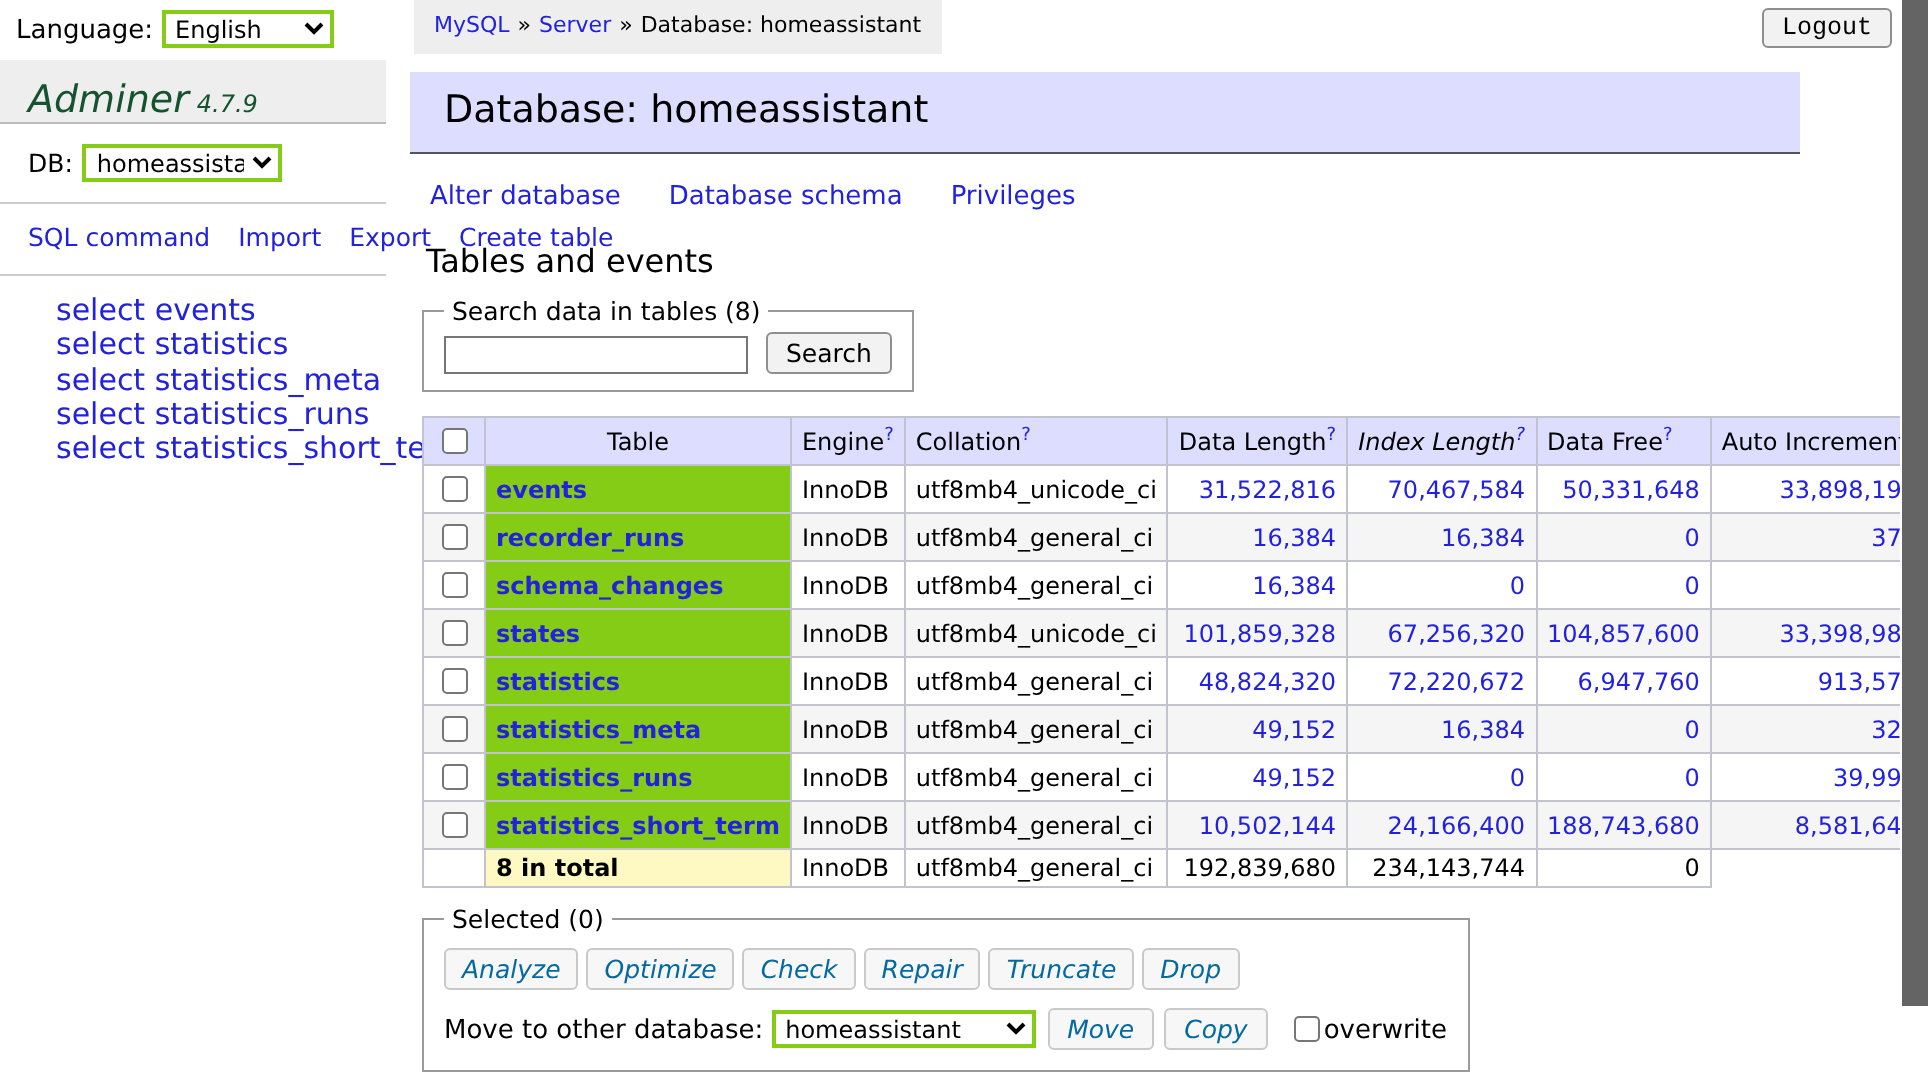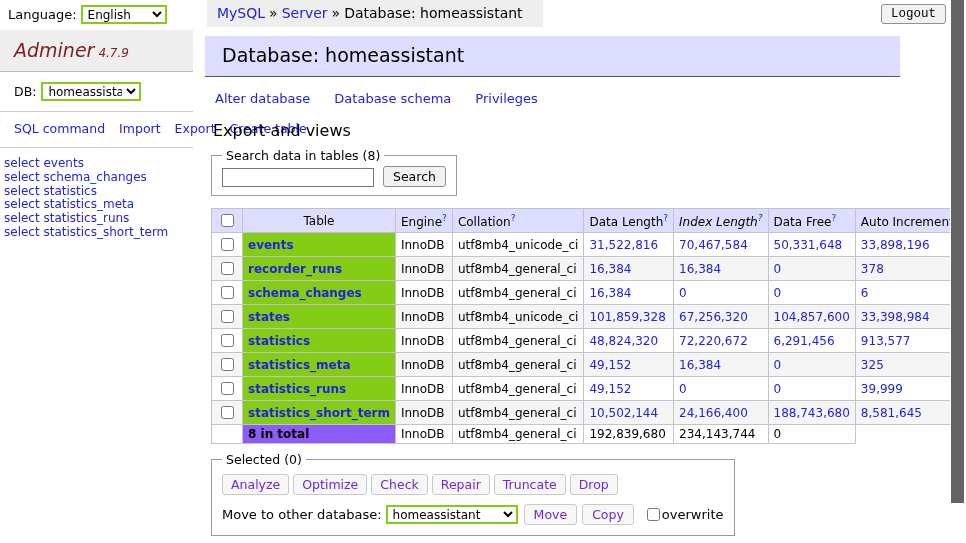--- a/index.html
+++ b/index.html
@@ -16,44 +16,44 @@
   #lang label { margin-right:4px; }
   select {
     font-family:inherit; font-size:12px; background:#fff;
     border:2px solid #84cc16; height:19px; padding:0 1px;
   }
   #lang select { width:86px; }
 
   
   #menu { position:absolute; top:30px; left:0; width:193px; }
   #menu h1 {
-    margin:0; padding:9px 14px 10px; background:#eee; border-bottom:1px solid #bbb;
-    font-size:19px; font-weight:normal; font-style:italic; color:#7f1d1d;
+    margin:0; padding:9px 14px 0; background:#eee; border-bottom:1px solid #bbb;
+    font-size:19px; font-weight:normal; font-style:italic; color:#14532d;
   }
   #menu h1 .version { font-size:12px; margin-left:4px; }
   .menu-block { padding:10px 14px; border-bottom:1px solid #ccc; font-size:12.5px; }
   #db-row label { margin-right:5px; }
   #db-row select { width:100px; }
   #sidebar-actions { line-height:1.18; }
   #sidebar-actions a { margin-right:14px; white-space:nowrap; }
-  #tables-list { padding:9px 4px; font-size:12px; line-height:1.16; border-bottom:none; }
+  #tables-list { padding:9px 28px; font-size:15px; line-height:1.16; border-bottom:none; }
   #tables-list a { display:block; white-space:nowrap; }
 
   
   #breadcrumb {
     position:absolute; top:0; left:207px; height:27px; background:#eee;
-    padding:0 20px 0 10px; line-height:26px; white-space:nowrap; font-size:14px;
+    padding:0 10px 0 10px; line-height:26px; white-space:nowrap; font-size:11px;
   }
   #breadcrumb .sep { color:#000; margin:0 4px; }
   button {
     font-family:inherit; font-size:12.5px; color:#000;
     background:#f2f2f2; border:1px solid #8f8f8f; border-radius:3px;
     padding:2px 9px; cursor:pointer;
   }
-  button:disabled { color:#6d28d9; border-color:#c9c9c9; background:#f7f7f7; cursor:default; }
+  button:disabled { color:#0369a1; border-color:#c9c9c9; background:#f7f7f7; cursor:default;font-style:italic; }
   #logout-btn { position:absolute; top:4px; right:20px;font-family:Liberation Mono, monospace; }
 
   
   #content { position:absolute; left:205px; top:36px; width:695px; }
   #page-title {
     margin:0; padding:8px 17px 10px; background:#ddddff; border-bottom:1px solid #555;
     font-size:19px; font-weight:normal;
   }
   .link-row { margin:14px 0 0 10px; }
   .link-row a { margin-right:24px; }
@@ -68,26 +68,26 @@
 
   
   table { border-collapse:collapse; margin:12px 0 0 6px; font-size:12px; }
   td,th { border:1px solid #c3c3cf; padding:2px 5px; height:18px; white-space:nowrap; }
   thead th, thead td { background:#ddddff; font-weight:normal; text-align:left; }
   thead th.col-table { font-weight:normal; text-align:center; }
   tbody th { background:#84cc16; text-align:left; }
   tbody tr.striped td { background:#f5f5f5; }
   th sup, td sup { font-size:9px; }
   .tname a { font-weight:bold; }
-  .num { text-align:left; }
+  .num { text-align:right; }
   .num a { color:#2222dd; }
   .col-table{ width:116px; } .col-engine{ width:46px; } .col-collation{ width:122px; }
   .col-datalen{ width:72px; } .col-indexlen{ width:74px;font-style:italic; } .col-datafree{ width:66px; }
   .col-autoinc{ width:78px; } .col-rows{ width:56px; }
-  #total-row th { background:#8b5cf6; }
+  #total-row th { background:#fef9c3; }
   #total-row td { color:#000; }
 
   
   #selected-fieldset { padding-bottom:10px; }
   #selected-buttons { margin:4px 0 9px; }
   #selected-buttons button { margin-right:4px; padding:2px 8px; }
   #move-row { font-size:13px; }
   #move-row select { width:132px; margin:0 6px 0 4px; }
   #move-row button { margin-right:5px; }
   #overwrite-wrap { margin-left:4px; white-space:nowrap; }
@@ -111,34 +111,33 @@
 <div id="menu">
   <h1>
     <span>Adminer</span><span class="version">4.7.9</span>
   </h1>
   <div class="menu-block" id="db-row">
     <label>DB:</label><select><option>homeassistant</option></select>
   </div>
   <div class="menu-block" id="sidebar-actions"><a href="#">SQL command</a><a href="#">Import</a><a href="#">Export</a><a href="#">Create table</a></div>
   <div class="menu-block" id="tables-list">
       <a href="#">select events</a>
-      <a href="#">select schema_changes</a>
       <a href="#">select statistics</a>
       <a href="#">select statistics_meta</a>
       <a href="#">select statistics_runs</a>
       <a href="#">select statistics_short_term</a>
     </div>
 </div>
 
 <div id="content">
   <h2 id="page-title">Database: homeassistant</h2>
 
   <div class="link-row"><a href="#">Alter database</a><a href="#">Database schema</a><a href="#">Privileges</a></div>
 
-  <h3>Export and views</h3>
+  <h3>Tables and events</h3>
 
   <fieldset id="search-fieldset">
     <legend>Search data in tables (8)</legend>
     <input id="search-input" type="text" value="" style="">
     <button>Search</button>
   </fieldset>
 
   <table>
     <thead>
         <tr id="table-header-row">
@@ -198,21 +197,21 @@
           <td class="num"><a href="#">33,398,984</a></td>
           <td class="num"></td>
         </tr>
         <tr>
           <td><input type="checkbox" style=""></td>
           <th class="tname"><a href="#">statistics</a></th>
           <td>InnoDB</td>
           <td>utf8mb4_general_ci</td>
           <td class="num"><a href="#">48,824,320</a></td>
           <td class="num"><a href="#">72,220,672</a></td>
-          <td class="num"><a href="#">6,291,456</a></td>
+          <td class="num"><a href="#">6,947,760</a></td>
           <td class="num"><a href="#">913,577</a></td>
           <td class="num"></td>
         </tr>
         <tr class="striped">
           <td><input type="checkbox" style=""></td>
           <th class="tname"><a href="#">statistics_meta</a></th>
           <td>InnoDB</td>
           <td>utf8mb4_general_ci</td>
           <td class="num"><a href="#">49,152</a></td>
           <td class="num"><a href="#">16,384</a></td>

